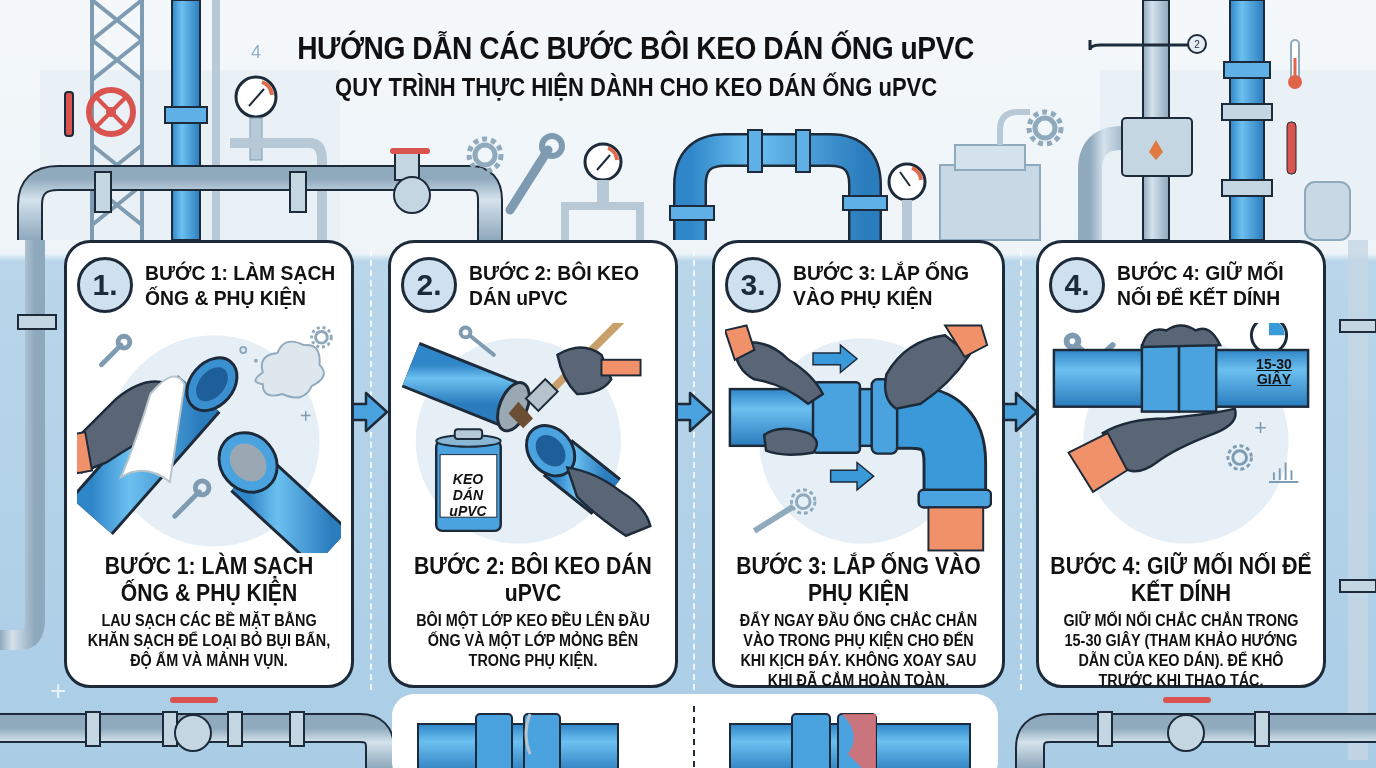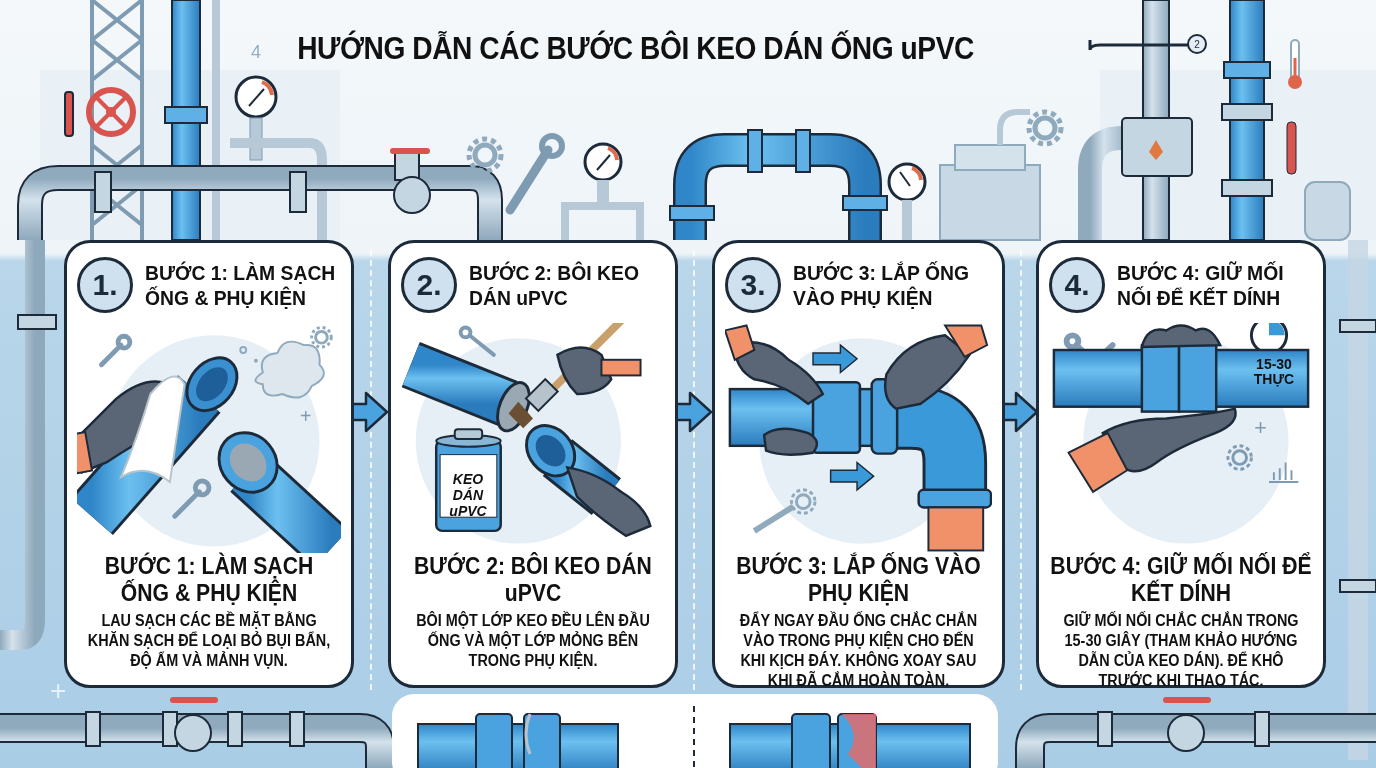--- a/index.html
+++ b/index.html
@@ -15,21 +15,21 @@
   .num{width:56px;height:56px;border-radius:50%;border:3px solid #1c2a3a;background:#cfe1ef;
        display:flex;align-items:center;justify-content:center;font-weight:700;font-size:30px;color:#1c2a3a;box-sizing:border-box;}
   .head-text{margin-left:12px;font-weight:700;font-size:21px;line-height:25px;color:#111;transform:scaleX(0.92);transform-origin:left;}
   .illus{position:absolute;left:10px;top:80px;width:calc(100% - 20px);height:230px;}
   .bottom{position:absolute;left:0;right:0;top:310px;text-align:center;}
   .b-title{font-weight:700;font-size:23px;line-height:27px;color:#111;transform:scaleX(0.92);}
   .b-desc{font-weight:700;font-size:16px;line-height:20px;color:#111;margin-top:4px;transform:scaleX(0.9);padding:0 6px;}
   .arrow{position:absolute;top:390px;width:48px;height:44px;z-index:3;}
   .sep{position:absolute;top:250px;height:440px;border-left:2px dashed #fff;opacity:.8;z-index:2;}
   .bottom-panel{position:absolute;left:392px;top:694px;width:606px;height:90px;background:#fff;border-radius:22px;z-index:3;}
-  .timer-label{position:absolute;font-weight:700;font-size:14px;color:#111;text-align:center;line-height:15px;}
+  .timer-label{position:absolute;font-weight:700;font-size:14px;color:#111;text-align:center;line-height:15px;text-decoration:underline;}
 </style>
 </head>
 <body>
 
 <svg class="bg" width="1376" height="768" viewBox="0 0 1376 768">
   <defs>
     <linearGradient id="gpipeV" x1="0" x2="1">
         <stop offset="0" stop-color="#2f86c8"></stop>
         <stop offset=".35" stop-color="#6cc0f0"></stop>
         <stop offset="1" stop-color="#2a7cbd"></stop>
@@ -164,20 +164,21 @@
   <path d="M1030 768 V748 Q1030 728 1050 728 H1376" stroke="url(#ggrayH)" stroke-width="26" fill="none"></path>
   <rect x="1098" y="712" width="14" height="34" fill="#c5d6e3" stroke="#1c2a3a" stroke-width="2"></rect>
   <rect x="1255" y="712" width="14" height="34" fill="#c5d6e3" stroke="#1c2a3a" stroke-width="2"></rect>
   <circle cx="1186" cy="733" r="18" fill="#c5d6e3" stroke="#1c2a3a" stroke-width="2"></circle>
   <rect x="1163" y="697" width="48" height="6" rx="3" fill="#d9534f"></rect>
   <text x="50" y="700" font-size="28" fill="#e8f2f8" font-family="Liberation Sans, sans-serif">+</text>
 </svg>
 
 <div class="title-wrap">
   <div><span class="title">HƯỚNG DẪN CÁC BƯỚC BÔI KEO DÁN ỐNG uPVC</span></div>
+  <div><span class="subtitle">QUY TRÌNH THỰC HIỆN DÀNH CHO KEO DÁN ỐNG uPVC</span></div>
 </div>
 
 <div class="sep" style="left:370px"></div>
 <div class="sep" style="left:693px"></div>
 <div class="sep" style="left:1020px"></div>
 
 <svg class="arrow" style="left:342px" viewBox="0 0 48 44">
   <path d="M2 14 H24 V3 L45 22 L24 41 V30 H2 Z" fill="#4aa3df" stroke="#1c2a3a" stroke-width="2.5" stroke-linejoin="round"></path>
 </svg>
 <svg class="arrow" style="left:666px" viewBox="0 0 48 44">
@@ -361,21 +362,21 @@
         <circle cx="195" cy="135" r="7"></circle>
         <circle cx="195" cy="135" r="12" stroke-dasharray="4 3"></circle>
       </g>
     <text x="210" y="112" font-size="22" fill="#7f9bb2" font-family="Liberation Sans, sans-serif">+</text>
     <g stroke="#7f9bb2" stroke-width="2">
         <path d="M225 160 H255 M230 158 V150 M236 158 V146 M242 158 V140 M248 158 V148"></path>
       </g>
   </svg>
   <div class="timer-label" style="left:210px;top:114px;width:50px;">
     <div>15-30</div>
-    <div>THỰC</div>
+    <div>GIÂY</div>
   </div>
   <div class="bottom">
     <div class="b-title">BƯỚC 4: GIỮ MỐI NỐI ĐỂ KẾT DÍNH</div>
     <div class="b-desc">GIỮ MỐI NỐI CHẮC CHẮN TRONG 15-30 GIÂY (THAM KHẢO HƯỚNG DẪN CỦA KEO DÁN). ĐỂ KHÔ TRƯỚC KHI THAO TÁC.</div>
   </div>
 </div>
 
 <div class="bottom-panel">
   <svg width="606" height="74" viewBox="0 0 606 74">
     <g>

